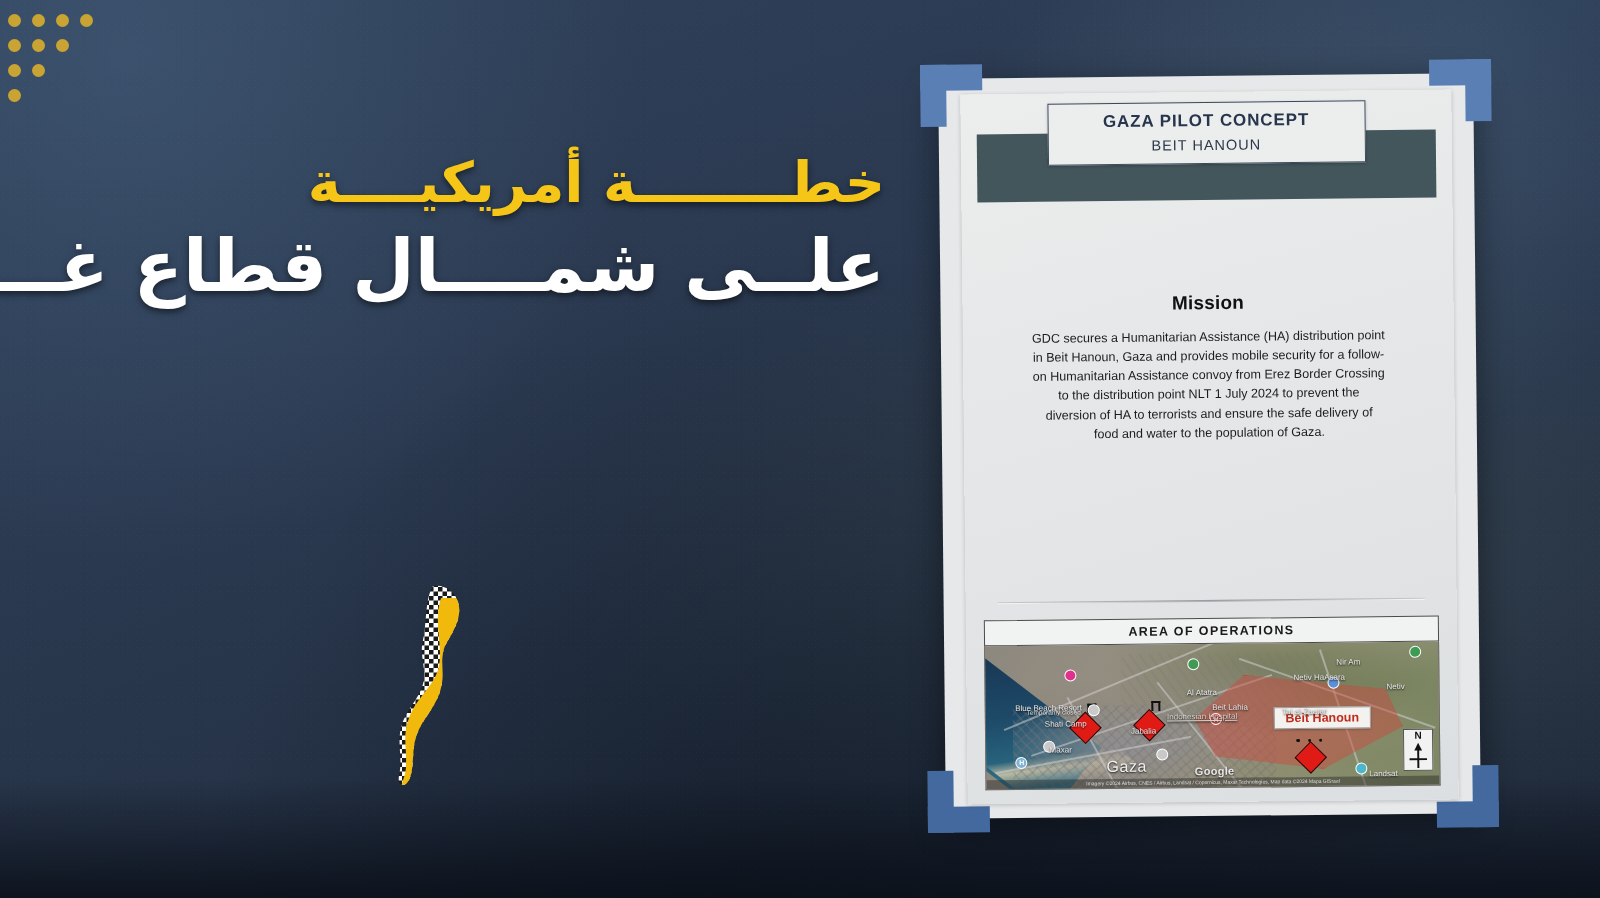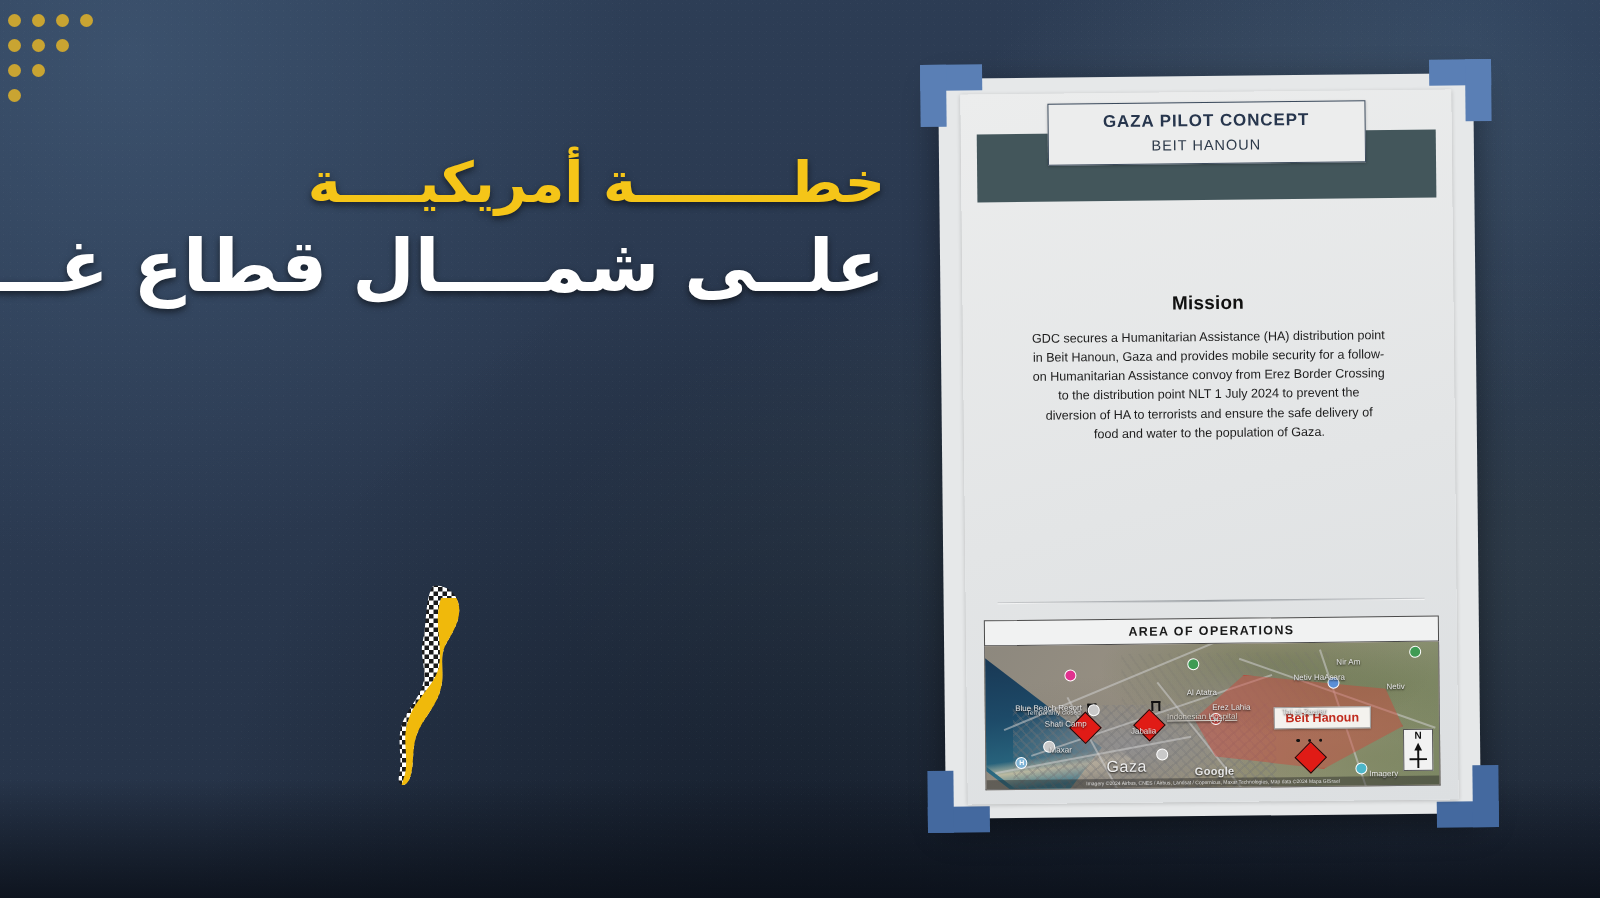--- a/index.html
+++ b/index.html
@@ -382,27 +382,27 @@
         <div class="poi" style="left:49.5%; top:48.5%; background:#d9554f;">H</div>
         <div class="poi" style="left:6.5%;  top:77.5%; background:#7fb4d6;">H</div>
         <div class="poi" style="left:12.5%; top:66.5%; background:#c9c9c9;"></div>
         <div class="poi" style="left:37.5%; top:73%;  background:#c9c9c9;"></div>
         <div class="poi" style="left:44.5%; top:10%;  background:#3f9b54;"></div>
         <div class="poi" style="left:93.5%; top:3%;   background:#3f9b54;"></div>
         <div class="poi" style="left:75.5%; top:24%;  background:#5b8fd6;"></div>
         <div class="poi" style="left:81.5%; top:84%;  background:#4db6c9;"></div>
 
         <div class="mlabel big" style="left:26.5%; bottom:12px;margin-top:36px;">Gaza</div>
-        <div class="mlabel" style="left:50%;   top:41.5%;">Erez Lahia</div>
+        <div class="mlabel" style="left:50%;   top:41.5%;">Beit Lahia</div>
         <div class="mlabel" style="left:88.5%; top:28%;">Netiv</div>
         <div class="mlabel" style="left:32%;   top:57%;">Jabalia</div>
         <div class="mlabel" style="left:6.5%;  top:40.5%;text-align:center;">Blue Beach Resort</div>
         <div class="mlabel sub" style="left:9%;    top:44%;">Temporarily closed</div>
         <div class="mlabel" style="left:68%;   top:21%;">Netiv HaAsara</div>
-        <div class="mlabel" style="left:84.5%; top:89%;">Imagery</div>
+        <div class="mlabel" style="left:84.5%; top:89%;">Landsat</div>
         <div class="mlabel" style="left:77.5%; top:10.5%;">Nir Am</div>
         <div class="mlabel dark" style="left:40%;   top:47.5%;text-decoration:underline;">Indonesian Hospital</div>
         <div class="mlabel" style="left:38%;   top:30.5%;margin-left:29px;">Al Atatra</div>
         <div class="mlabel" style="left:59%;   top:44.5%;margin-left:29px;">Tal al-Zaatar</div>
         <div class="mlabel" style="left:13%;   top:51.5%;">Shati Camp</div>
         <div class="mlabel" style="left:14%;   top:70%;">Maxar</div>
 
         <div id="google-wm">Google</div>
         <div id="attrib">Imagery ©2024 Airbus, CNES / Airbus, Landsat / Copernicus, Maxar Technologies, Map data ©2024 Mapa GISrael</div>
 

